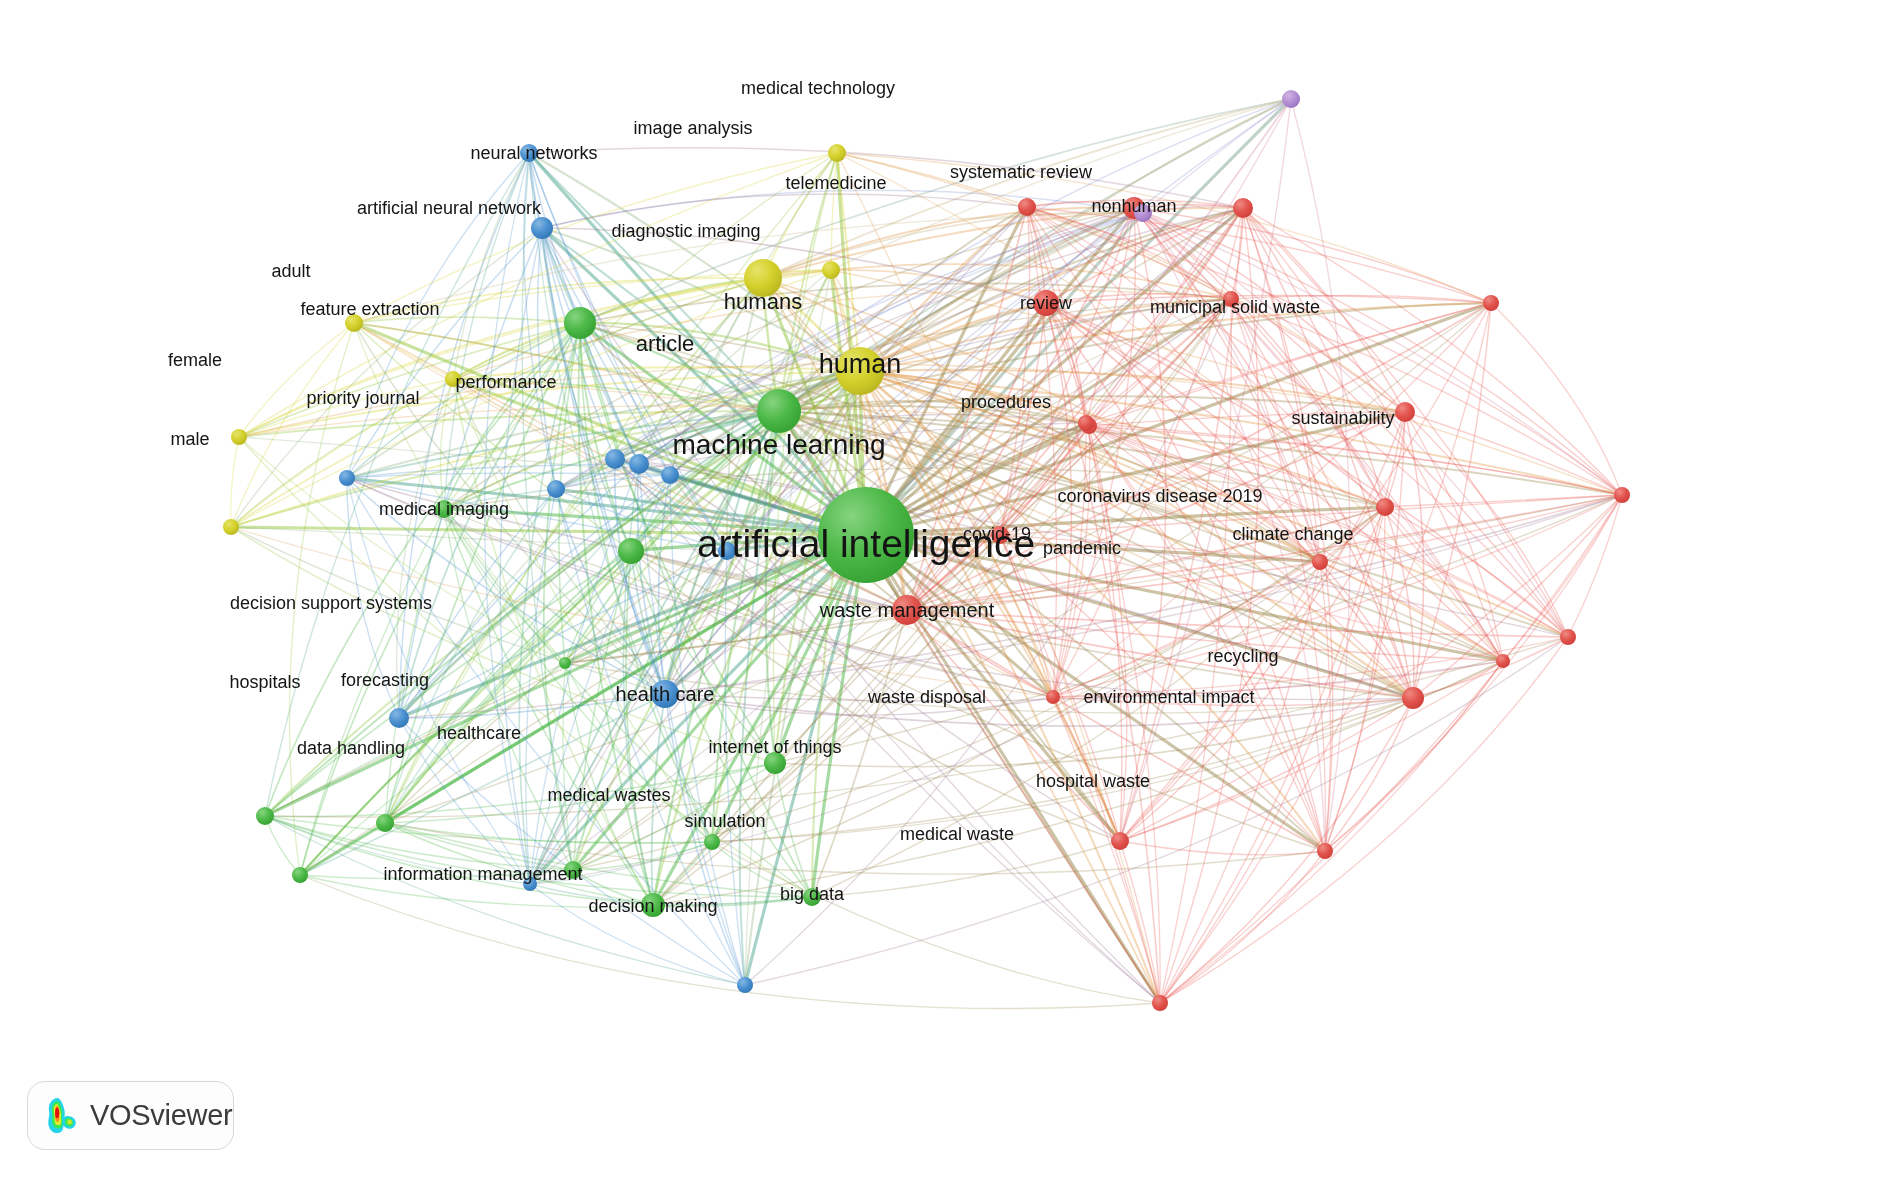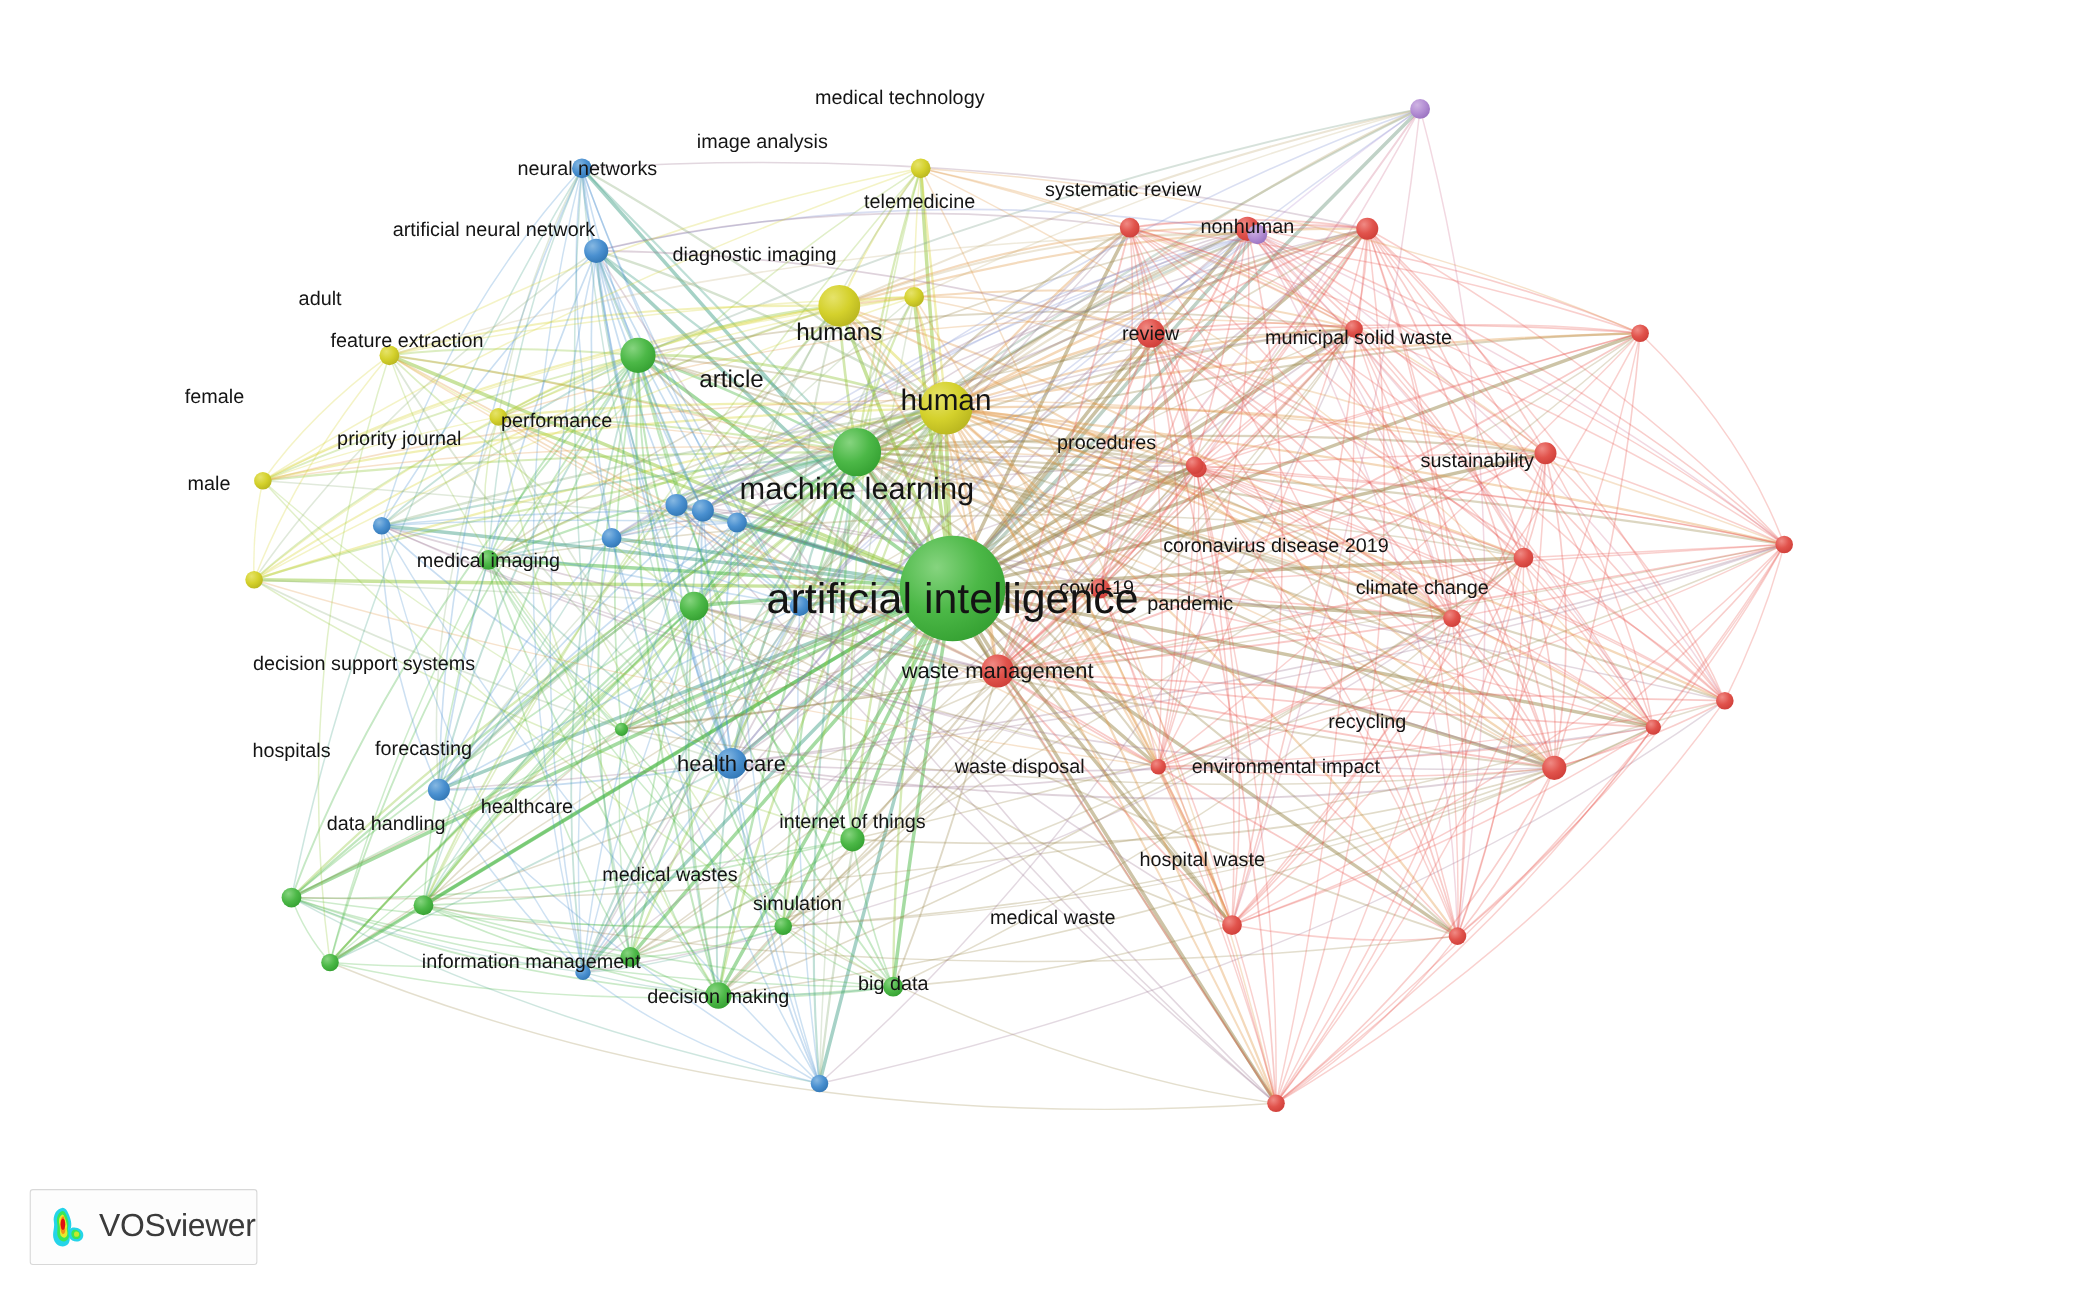--- a/index.html
+++ b/index.html
@@ -36,21 +36,21 @@
     stroke-width: 0.0px;
   }
   #vos-logo {
     position: absolute;
     left: 27px;
     top: 1081px;
     width: 207px;
     height: 69px;
     background: #fdfdfd;
     border: 1px solid #d8d8d8;
-    border-radius: 3px;
+    border-radius: 18px;
     display: flex;
     align-items: center;
     gap: 10px;
     padding: 0 14px 0 16px;
     box-sizing: border-box;
   }
   #vos-logo .logo-mark {
     width: 36px;
     height: 40px;
     flex: 0 0 36px;

